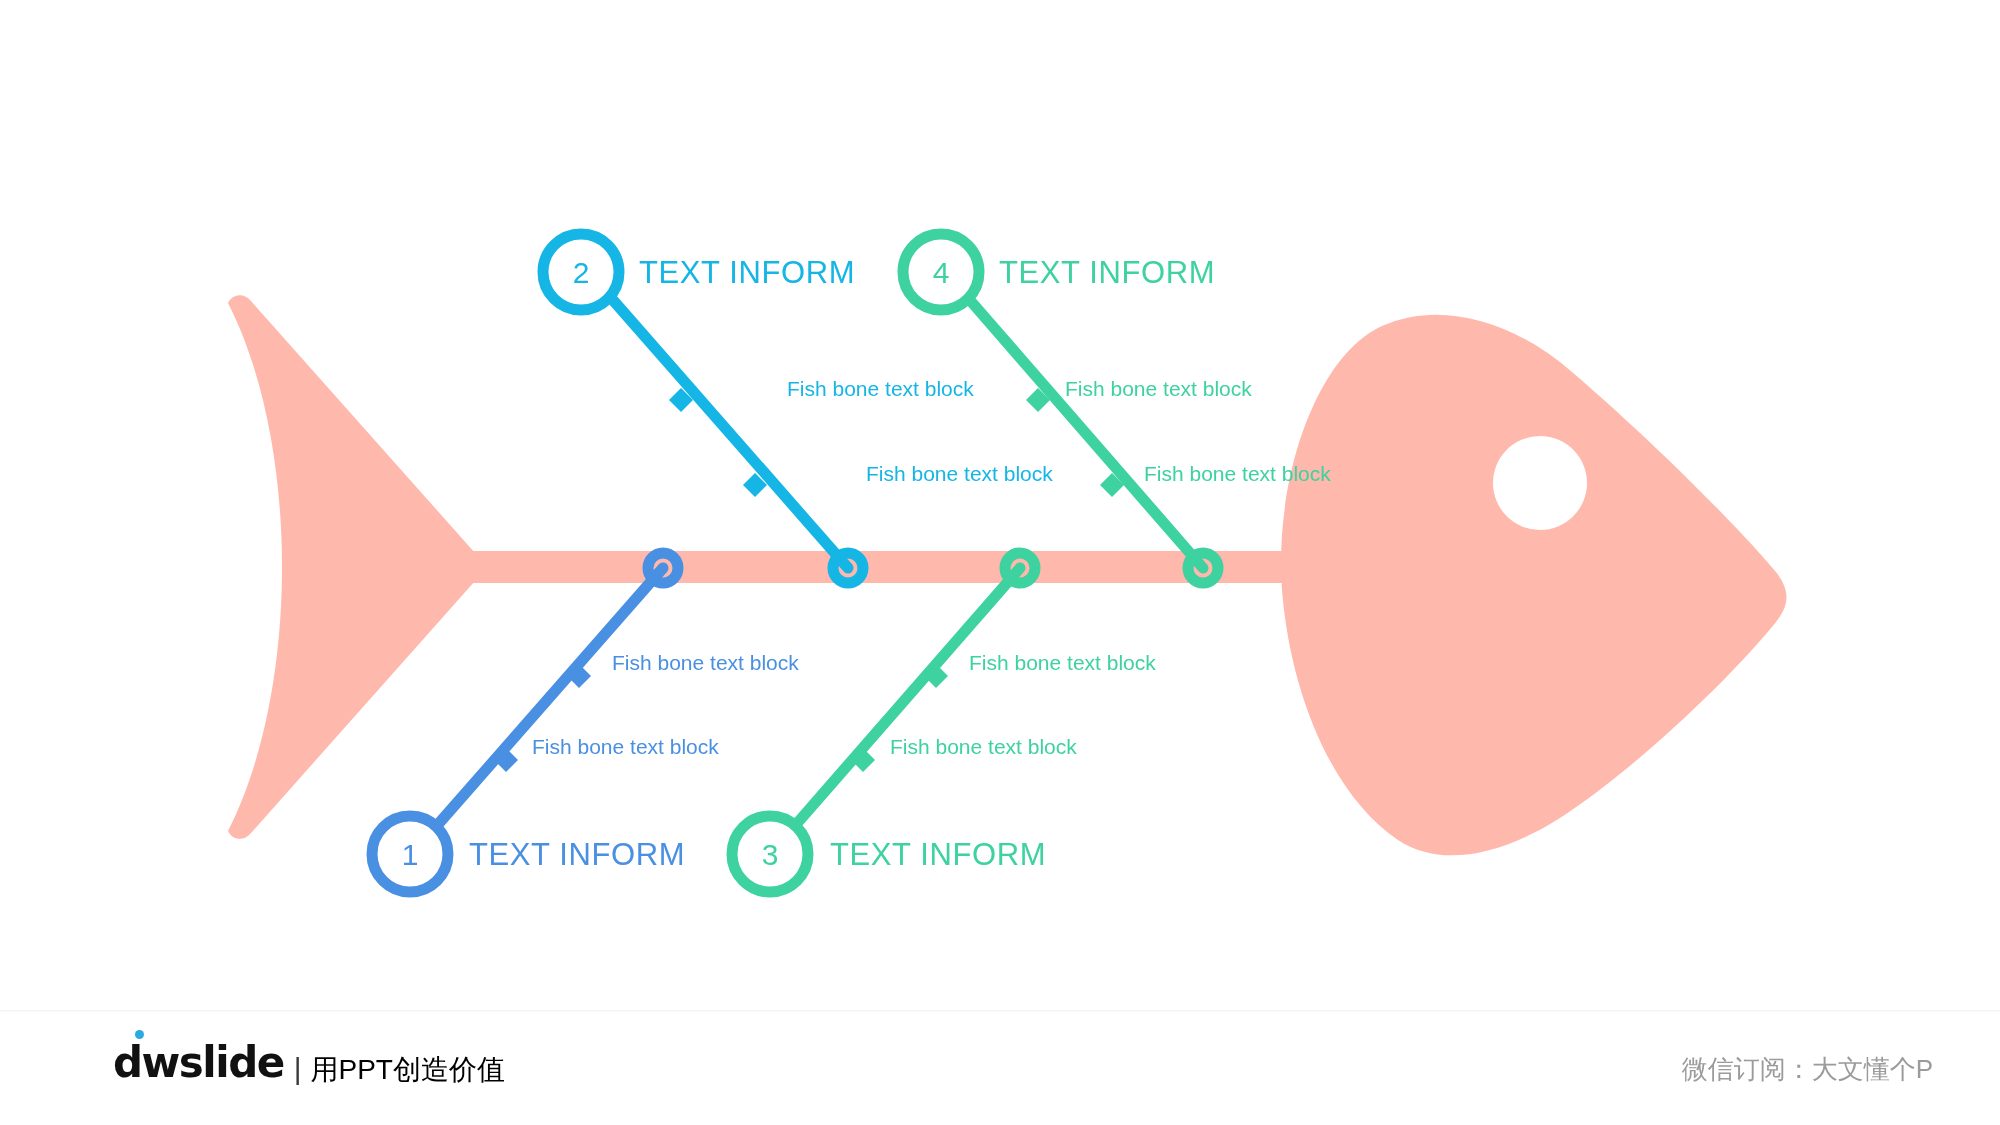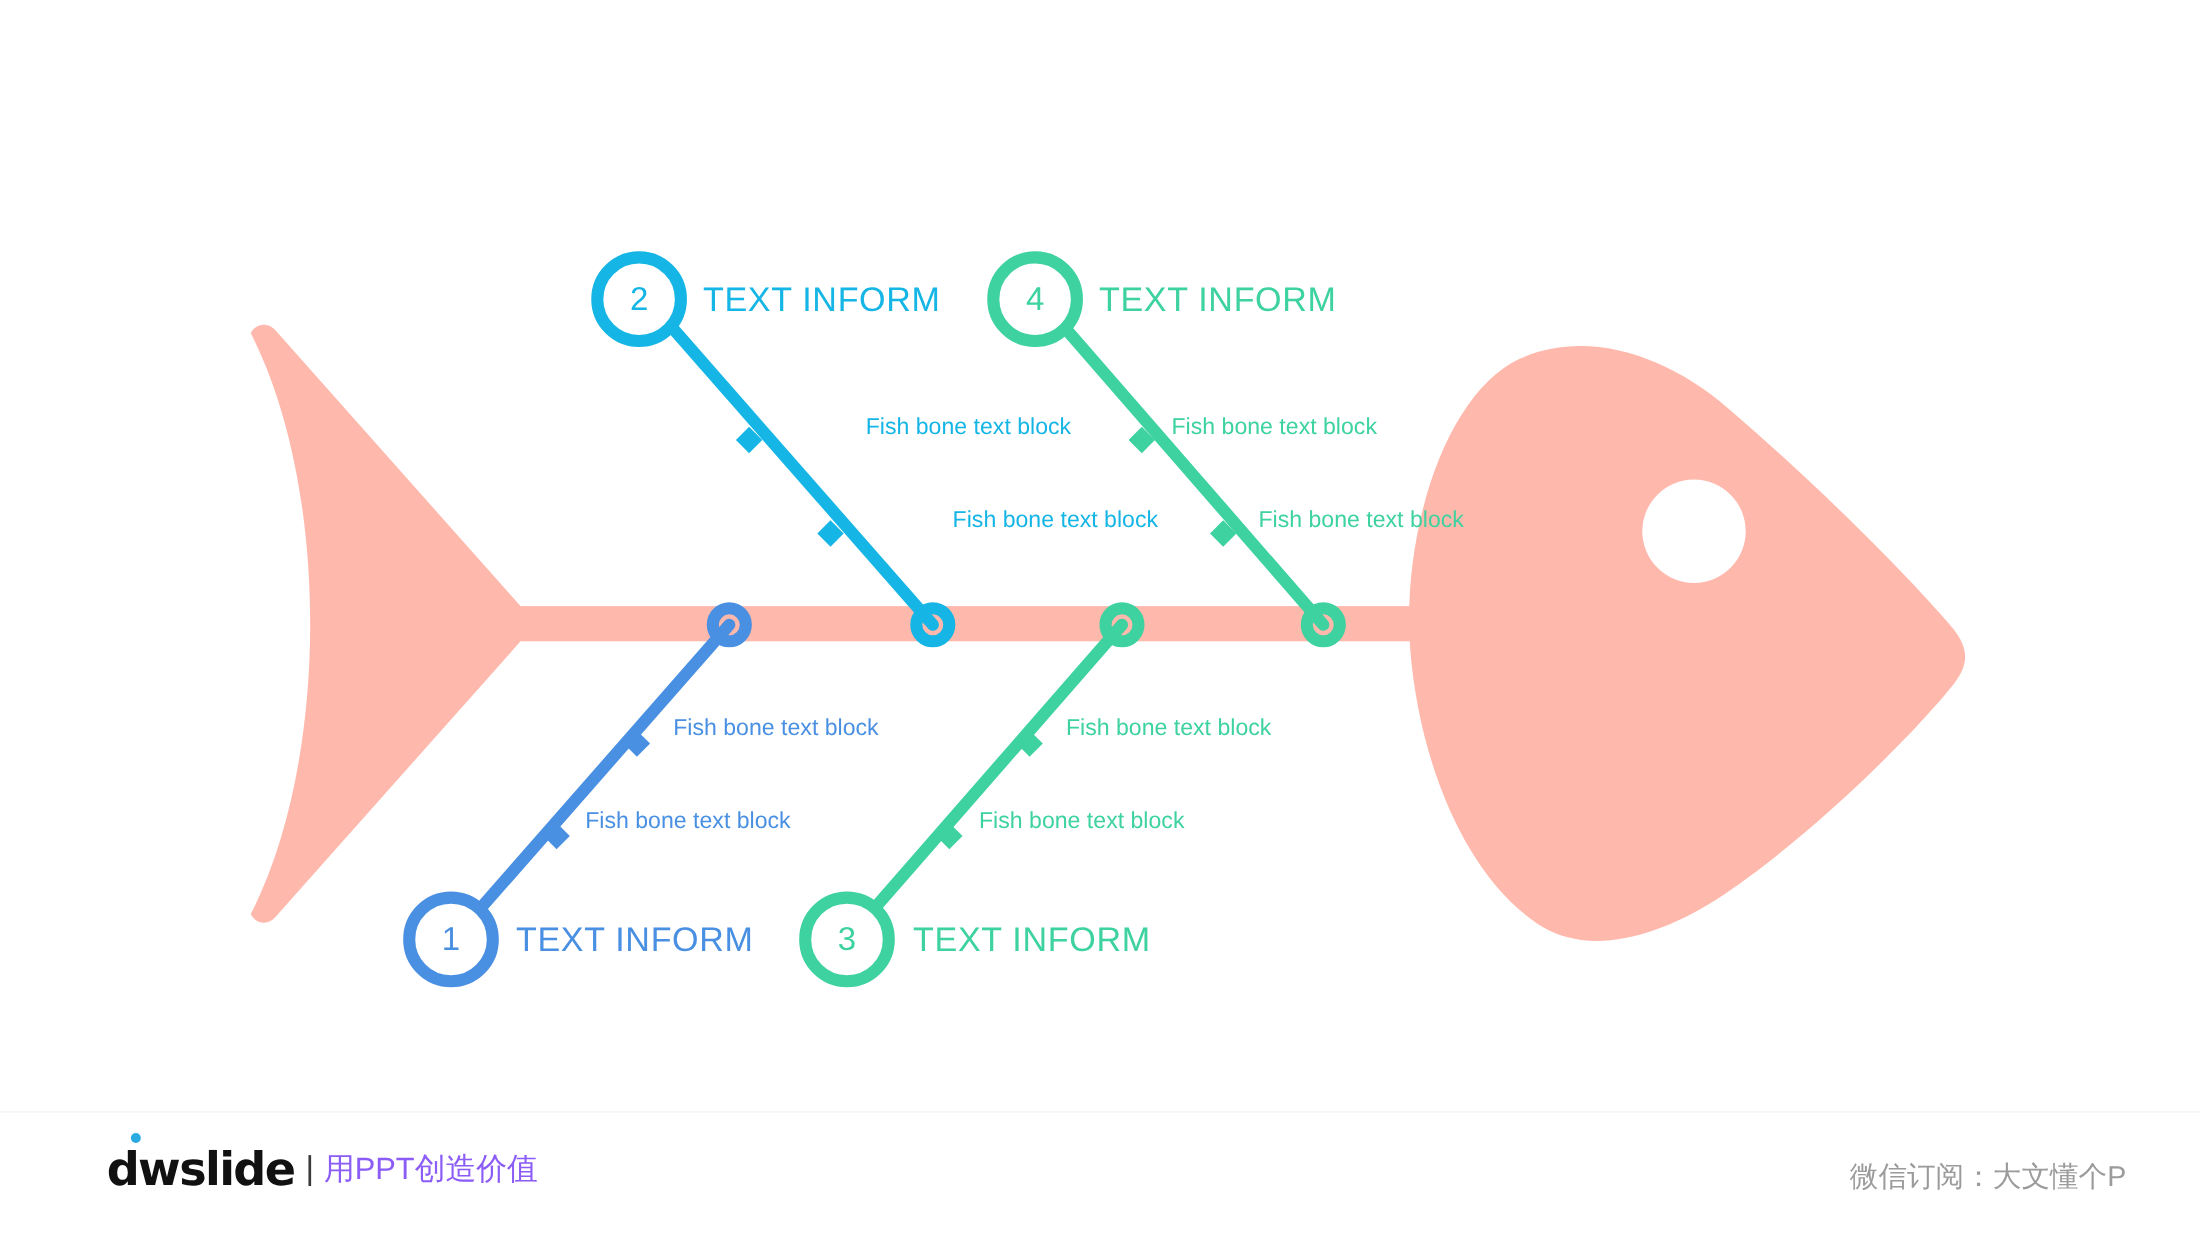--- a/index.html
+++ b/index.html
@@ -46,24 +46,24 @@
   .footer {
     position: absolute;
     left: 0;
     top: 1012px;
     width: 2000px;
     height: 113px;
     background: #ffffff;
   }
   .footer-left {
     position: absolute;
-    left: 97px;
+    left: 113px;
     top: 30px;
     display: flex;
-    align-items: center;
+    align-items: flex-end;
     white-space: nowrap;
   }
   .logo-wrap {
     position: relative;
     display: inline-block;
   }
   .logo-text {
     font-family: "DejaVu Sans", sans-serif;
     font-size: 42px;
     font-weight: 700;
@@ -82,21 +82,21 @@
   }
   .footer-bar {
     margin-left: 10px;
     font-size: 30px;
     color: #3a3a3a;
     line-height: 1;
   }
   .footer-tagline {
     margin-left: 9px;
     font-size: 28px;
-    color: #8b5cf6;
+    color: #000000;
     line-height: 1;
   }
   .footer-right {
     position: absolute;
     right: 67px;
     top: 40px;
     font-size: 26px;
     color: #9b9b9b;
     white-space: nowrap;
     text-align: center;

